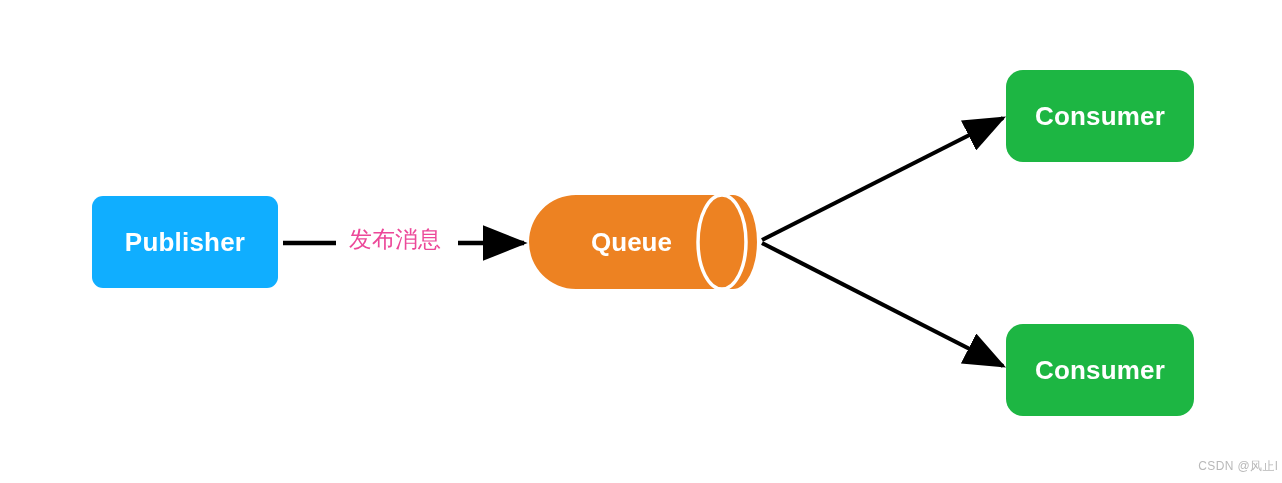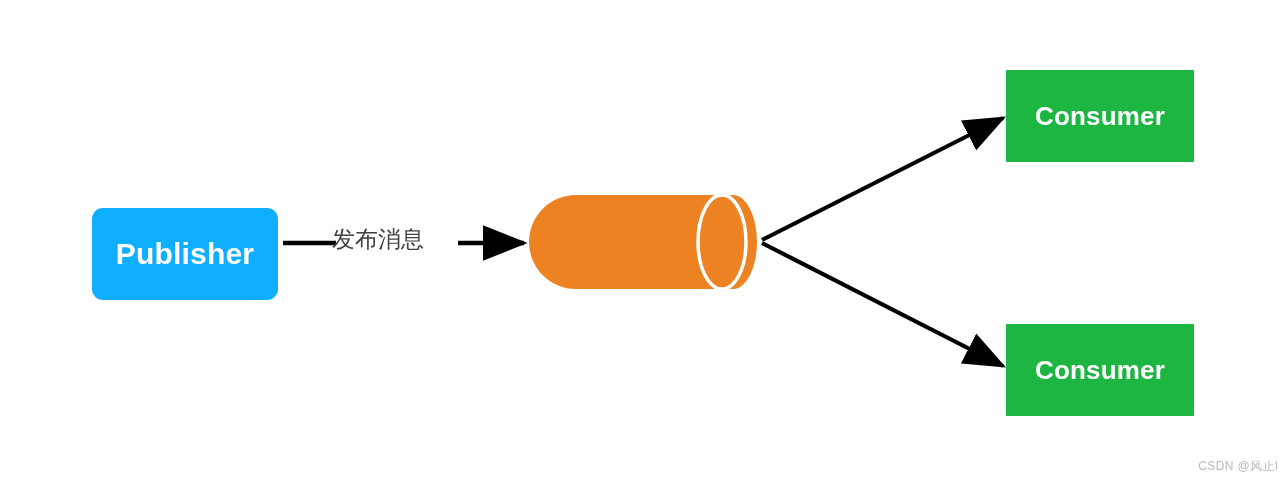--- a/index.html
+++ b/index.html
@@ -23,33 +23,33 @@
     align-items: center;
     justify-content: center;
     box-sizing: border-box;
     color: #ffffff;
     font-weight: bold;
     letter-spacing: 0.2px;
     user-select: none;
   }
   .node-publisher {
     left: 92px;
-    top: 208px;
+    top: 196px;
     width: 186px;
     height: 92px;
     background: #10aeff;
     border-radius: 11px;
-    font-size: 30px;
+    font-size: 26px;
   }
   .node-consumer {
     left: 1006px;
     width: 188px;
     height: 92px;
     background: #1db643;
-    border-radius: 1px;
+    border-radius: 17px;
     font-size: 26px;
   }
   .consumer-top { top: 70px; }
   .consumer-bottom { top: 324px; }
 
   
   .queue-wrap {
     position: absolute;
     left: 524px;
     top: 190px;
@@ -71,23 +71,23 @@
     pointer-events: none;
     user-select: none;
   }
 
   
   .edge-label {
     position: absolute;
     left: 332px;
     top: 224px;
     width: 126px;
-    text-align: left;
+    text-align: center;
     font-size: 23px;
-    color: #404040;
+    color: #ec4899;
     user-select: none;
   }
 
   .watermark {
     position: absolute;
     right: 4px;
     bottom: 8px;
     font-size: 12px;
     color: #b9b9b9;
     letter-spacing: 0.4px;
@@ -129,20 +129,23 @@
   </div>
 
   <div class="queue-wrap">
     <svg width="240" height="104" viewBox="0 0 240 104" xmlns="http://www.w3.org/2000/svg">
 
       <path d="M 52,5 L 209,5 A 24,47 0 0 1 209,99 L 52,99 A 47,47 0 0 1 52,5 Z" fill="#ed8222"></path>
 
       <ellipse cx="198" cy="52" rx="24" ry="47" fill="#ed8222" stroke="#ffffff" stroke-width="3.5"></ellipse>
     </svg>
   </div>
+  <div class="queue-label">
+    <span>Queue</span>
+  </div>
 
   <div class="edge-label">发布消息</div>
 
   <div class="node node-consumer consumer-top">
     <span>Consumer</span>
   </div>
 
   <div class="node node-consumer consumer-bottom">
     <span>Consumer</span>
   </div>

